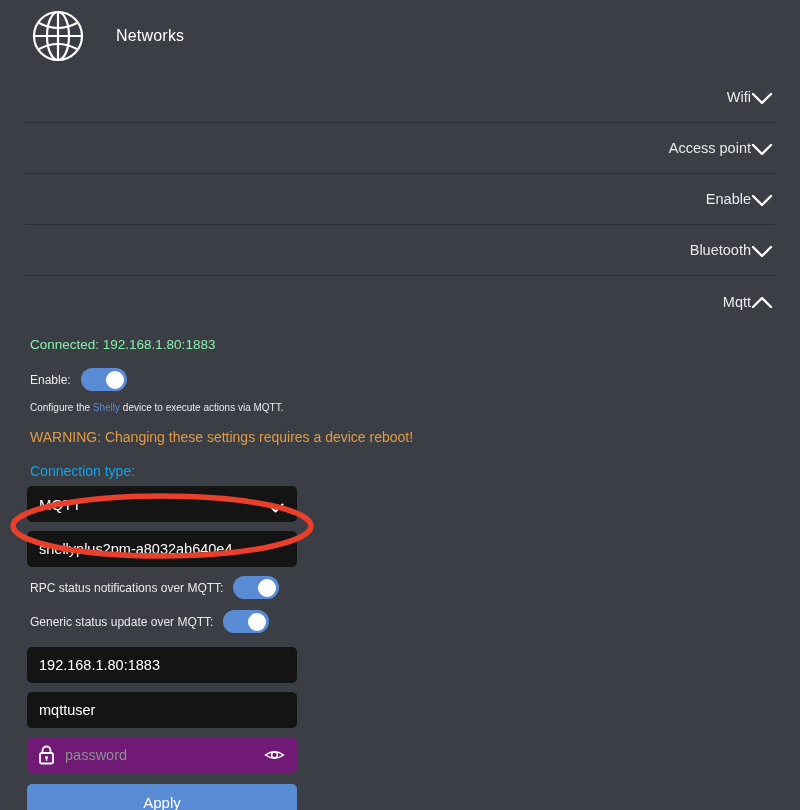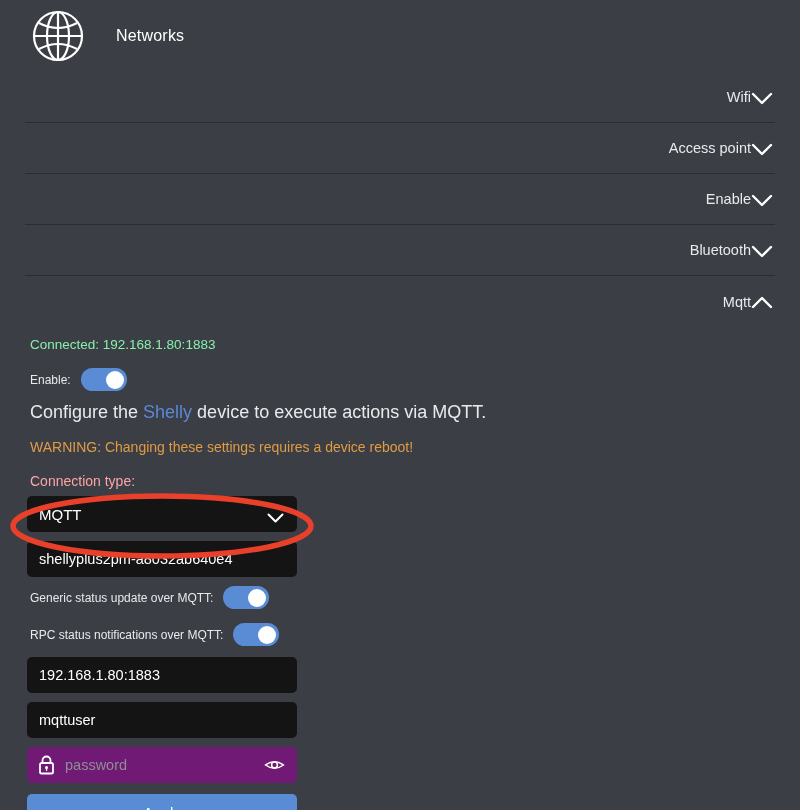--- a/index.html
+++ b/index.html
@@ -83,38 +83,38 @@
     align-items: center;
     margin-bottom: 11px;
     padding-left: 3px;
   }
   .inline-label {
     font-size: 12px;
     color: #e9eaec;
     margin-right: 10px;
   }
   .desc {
-    font-size: 18px;
+    font-size: 10px;
     color: #e9eaec;
     padding-left: 3px;
     margin-bottom: 16px;
   }
   .link {
     color: #5b87d6;
     cursor: pointer;
   }
   .warning {
     font-size: 14px;
     color: #e09b45;
     padding-left: 3px;
     margin-bottom: 18px;
   }
   .field-label {
     font-size: 14px;
-    color: #fca5a5;
+    color: #0ea5e9;
     padding-left: 3px;
     margin-bottom: 7px;
   }
 
   
   .toggle {
     width: 46px;
     height: 23px;
     border-radius: 12px;
     background: #5a8cd6;
@@ -304,29 +304,29 @@
       <div class="select-box">MQTT</div>
       <span class="select-chev">
         <svg viewBox="0 0 17 10" width="17" height="10">
           <polyline points="1.5,1.5 8.5,8.5 15.5,1.5" fill="none" stroke="#ffffff" stroke-width="2" stroke-linecap="round" stroke-linejoin="round"></polyline>
         </svg>
       </span>
     </div>
 
     <div class="input">shellyplus2pm-a8032ab640e4</div>
 
-    <div class="row-inline" style="margin-bottom:14px;">
-      <span class="inline-label">Generic status update over MQTT:</span>
+    <div class="row-inline">
+      <span class="inline-label">RPC status notifications over MQTT:</span>
       <span class="toggle">
           <span class="knob"></span>
         </span>
     </div>
 
-    <div class="row-inline">
-      <span class="inline-label">RPC status notifications over MQTT:</span>
+    <div class="row-inline" style="margin-bottom:14px;">
+      <span class="inline-label">Generic status update over MQTT:</span>
       <span class="toggle">
           <span class="knob"></span>
         </span>
     </div>
 
     <div class="input">192.168.1.80:1883</div>
 
     <div class="input">mqttuser</div>
 
     <div class="pw-field">

